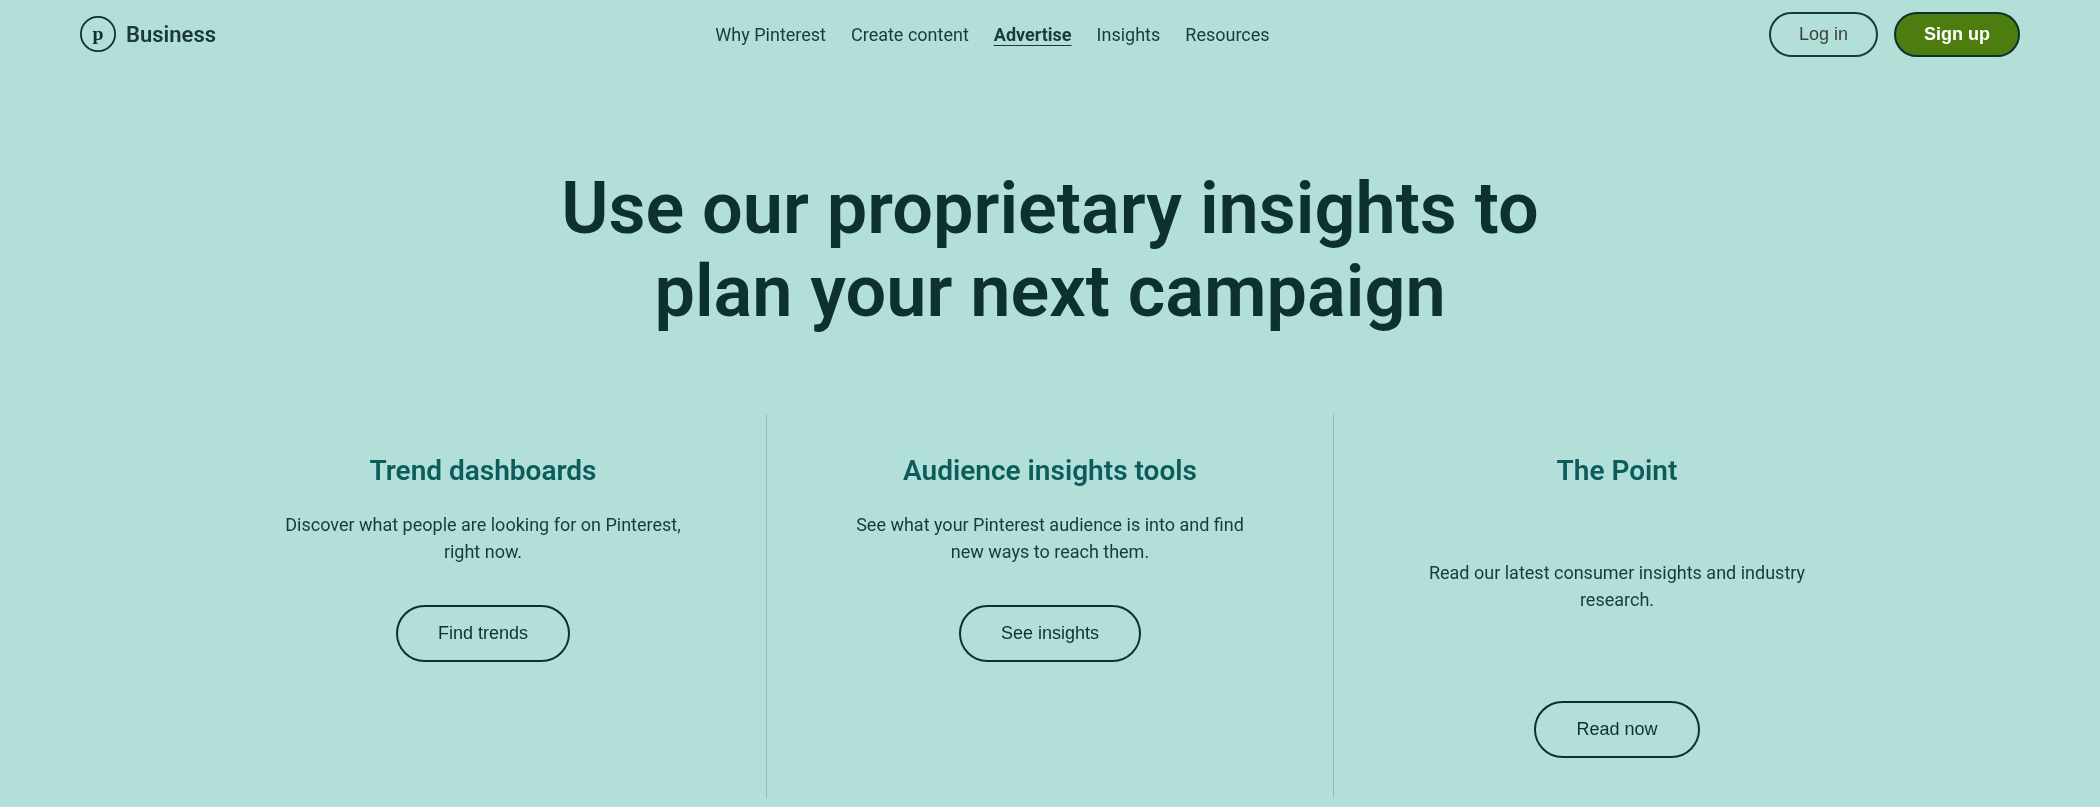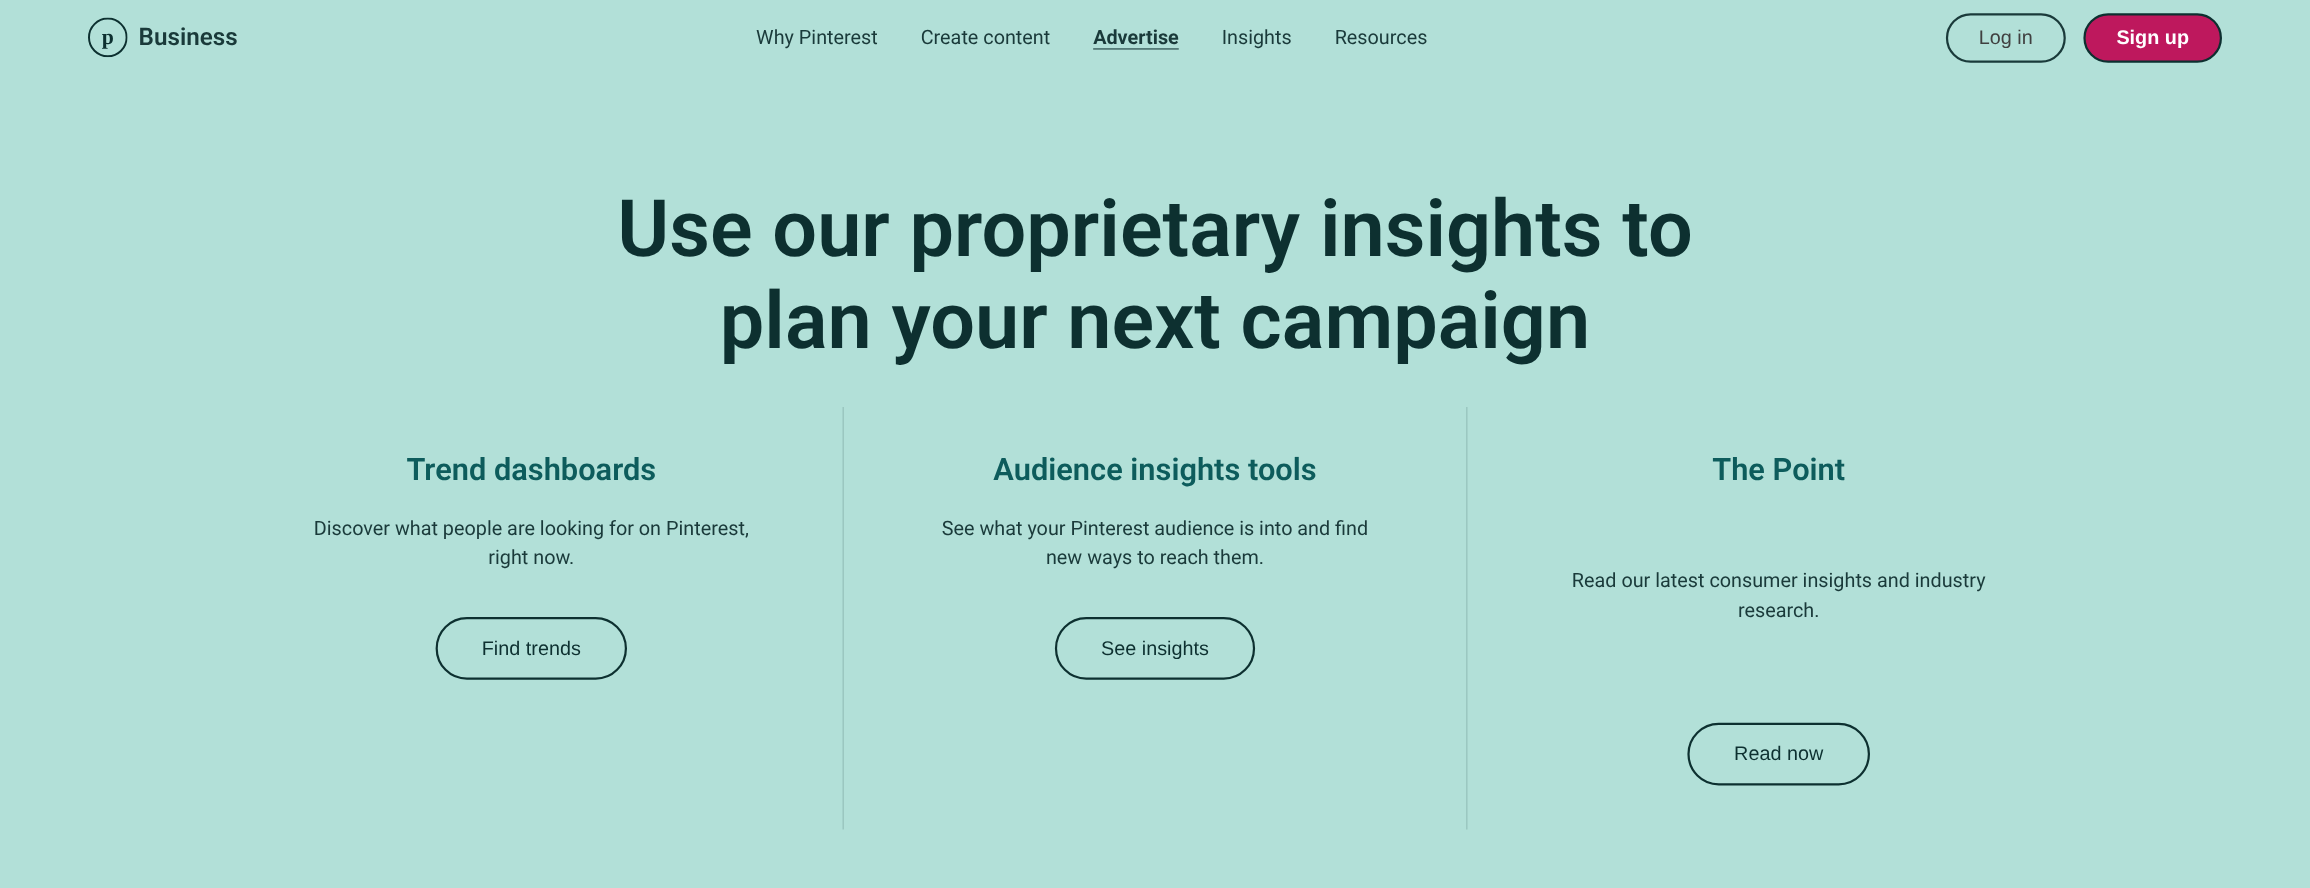--- a/index.html
+++ b/index.html
@@ -41,21 +41,21 @@
 
     .nav-logo-text {
       font-size: 22px;
       font-weight: 600;
       color: #1a3a3a;
     }
 
     .nav-links {
       display: flex;
       align-items: flex-start;
-      gap: 39px;
+      gap: 25px;
     }
 
     .nav-link {
       font-size: 18px;
       color: #1a3a3a;
       text-decoration: none;
       cursor: pointer;
       font-weight: 400;
     }
 
@@ -79,21 +79,21 @@
       font-size: 18px;
       color: #404040;
       cursor: pointer;
       font-weight: 500;
     }
 
     .btn-signup {
       padding: 10px 28px;
       border: 2px solid #0d3030;
       border-radius: 50px;
-      background: #be185d;
+      background: #4d7c0f;
       font-size: 18px;
       color: #ffffff;
       cursor: pointer;
       font-weight: 600;
     }
 
     
     .hero {
       display: flex;
       flex-direction: column;
@@ -101,21 +101,21 @@
       padding: 100px 200px 80px;
       text-align: center;
     }
 
     .hero-title {
       font-size: 72px;
       font-weight: 600;
       color: #0d3030;
       line-height: 1.15;
       max-width: 1100px;
-      margin-bottom: 36px;
+      margin-bottom: 80px;
     }
 
     
     .cards-row {
       display: flex;
       justify-content: center;
       gap: 0;
       width: 100%;
       max-width: 1800px;
     }

